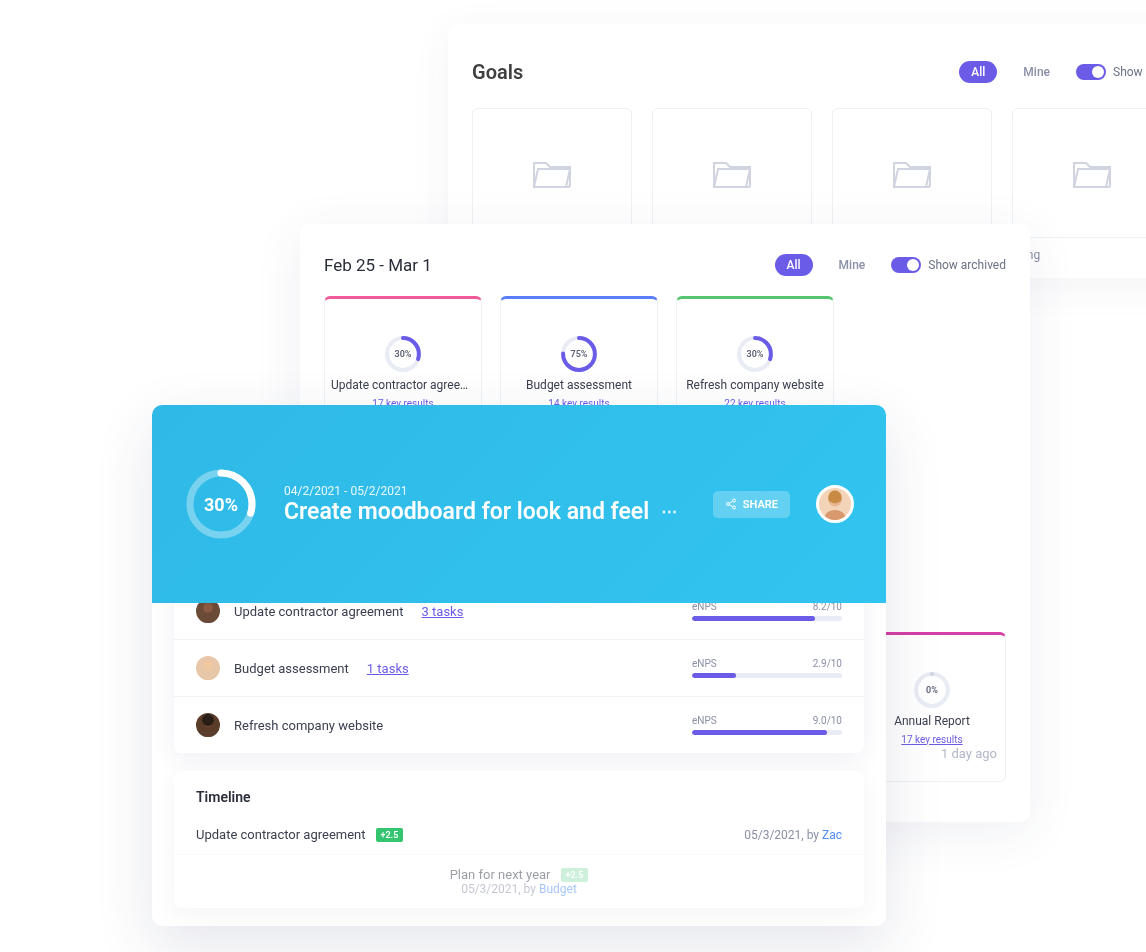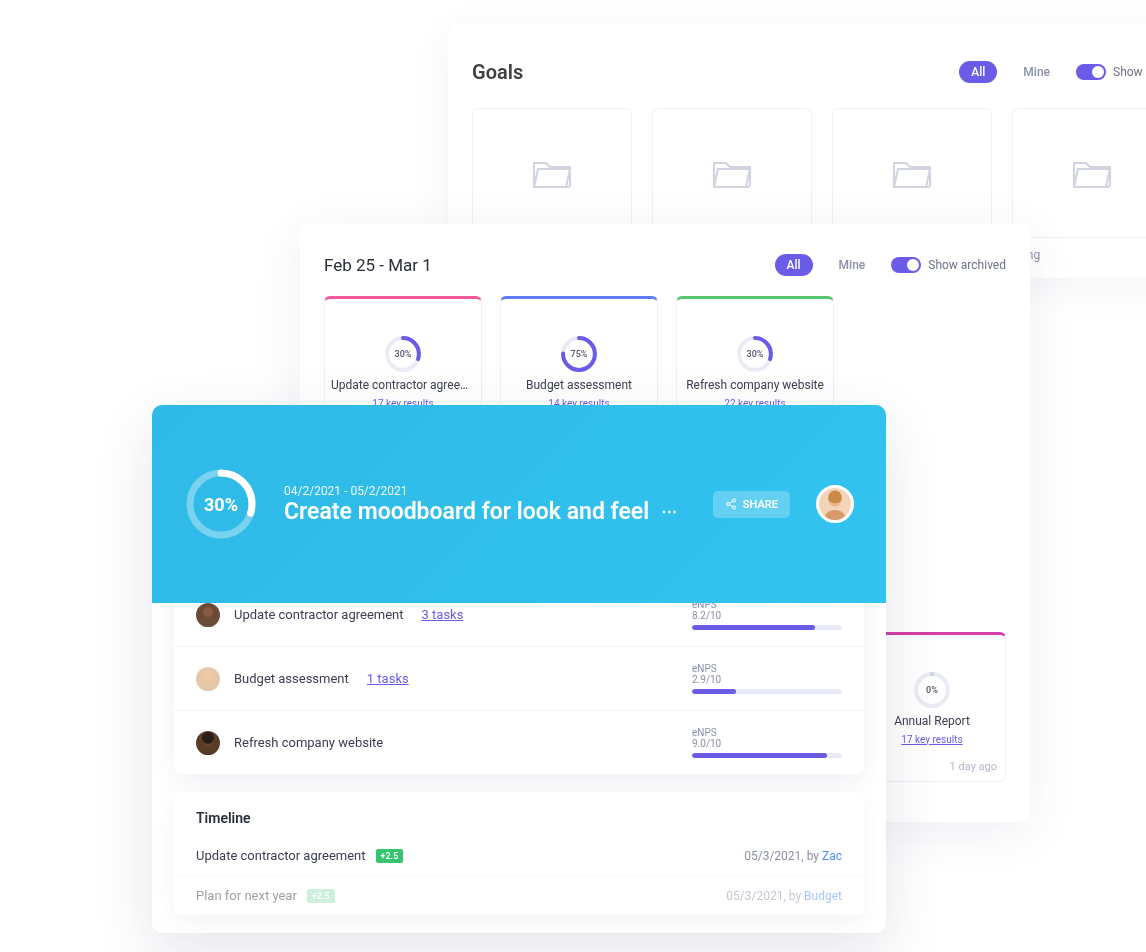--- a/index.html
+++ b/index.html
@@ -83,21 +83,21 @@
   .donut-wrap { position: relative; width: 36px; height: 36px; }
   .donut { transform: rotate(-90deg); }
   .donut-bg { fill: none; stroke: #e9ecf4; stroke-width: 4; }
   .donut-fg { fill: none; stroke-width: 4; stroke-linecap: round; }
   .donut-txt {
     position: absolute; inset: 0; display: flex; align-items: center; justify-content: center;
     font-size: 9px; font-weight: 600; color: #5a5f74;
   }
   .kpi-title { font-size: 12px; color: #3c4050; text-align: center; padding: 0 6px; white-space: nowrap; overflow: hidden; text-overflow: ellipsis; width: 100%; }
   .kpi-sub   { font-size: 10px; color: #6b5ce7; text-decoration: underline; cursor: pointer; }
-  .kpi-age   { position: absolute; right: 8px; bottom: 8px; font-size: 11px; color: #b2b7c8; }
+  .kpi-age   { position: absolute; right: 8px; bottom: 20px; font-size: 13px; color: #b2b7c8; }
 
   
   .kpi-row2 { margin-top: 18px; display: flex; gap: 18px; padding-left: 534px; }
 
   
   .modal {
     position: absolute;
     left: 152px; top: 405px;
     width: 734px;
     border-radius: 10px;
@@ -150,39 +150,39 @@
 
   .target-row {
     display: flex; align-items: center; padding: 16px 22px;
     border-top: 1px solid #f0f2f7; gap: 14px;
   }
   .target-row:first-of-type { border-top: none; }
   .mini-avatar { width: 24px; height: 24px; border-radius: 50%; overflow: hidden; flex-shrink: 0; }
   .target-name { font-size: 13px; color: #3c4050; }
   .target-tasks { font-size: 13px; color: #6b5ce7; text-decoration: underline; cursor: pointer; margin-left: 4px; }
   .target-right { margin-left: auto; display: flex; flex-direction: column; align-items: flex-end; gap: 4px; min-width: 160px; }
-  .enps-line { display: flex; justify-content: space-between; width: 150px; font-size: 10px; color: #8a90a6; flex-direction: column; }
+  .enps-line { display: flex; justify-content: space-between; width: 150px; font-size: 10px; color: #8a90a6; }
   .enps-bar { width: 150px; height: 5px; background: #e9ecf4; border-radius: 3px; overflow: hidden; }
   .enps-fill { height: 100%; background: #6b5ce7; border-radius: 3px; }
 
   .timeline-card { margin-left: 22px; margin-right: 22px; box-shadow: 0 6px 24px rgba(50,60,110,0.06); }
   .timeline-row {
     display: flex; align-items: center; justify-content: space-between;
     padding: 12px 22px; font-size: 13px; color: #3c4050;
   }
   .timeline-row + .timeline-row { border-top: 1px solid #f5f6fa; }
   .tl-left { display: flex; align-items: center; gap: 10px; }
   .badge {
     background: #35c46f; color: #fff; font-size: 9px; font-weight: 600;
     padding: 2px 5px; border-radius: 2px;
   }
   .badge.faded { opacity: 0.5; }
   .tl-right { font-size: 12px; color: #8a90a6; }
   .tl-author { color: #4f8ef7; cursor: pointer; }
-  .timeline-row.faded { opacity: 0.5; }
+  .timeline-row.faded { opacity: 0.5; flex-direction: column; }
 
   
   .face-1 { background: #6b4a38; }
   .face-2 { background: #e8c7a8; }
   .face-3 { background: #5a3c2b; }
 </style>
 </head>
 <body>
 
 <div class="panel-goals">

